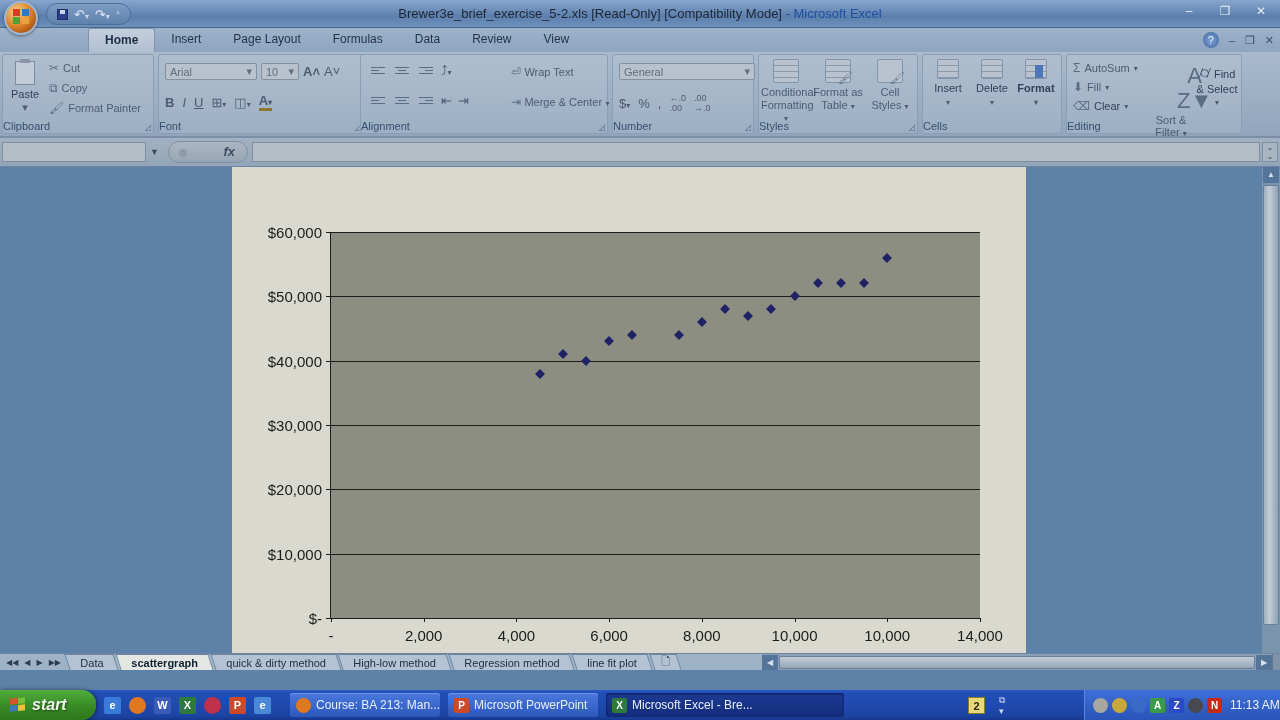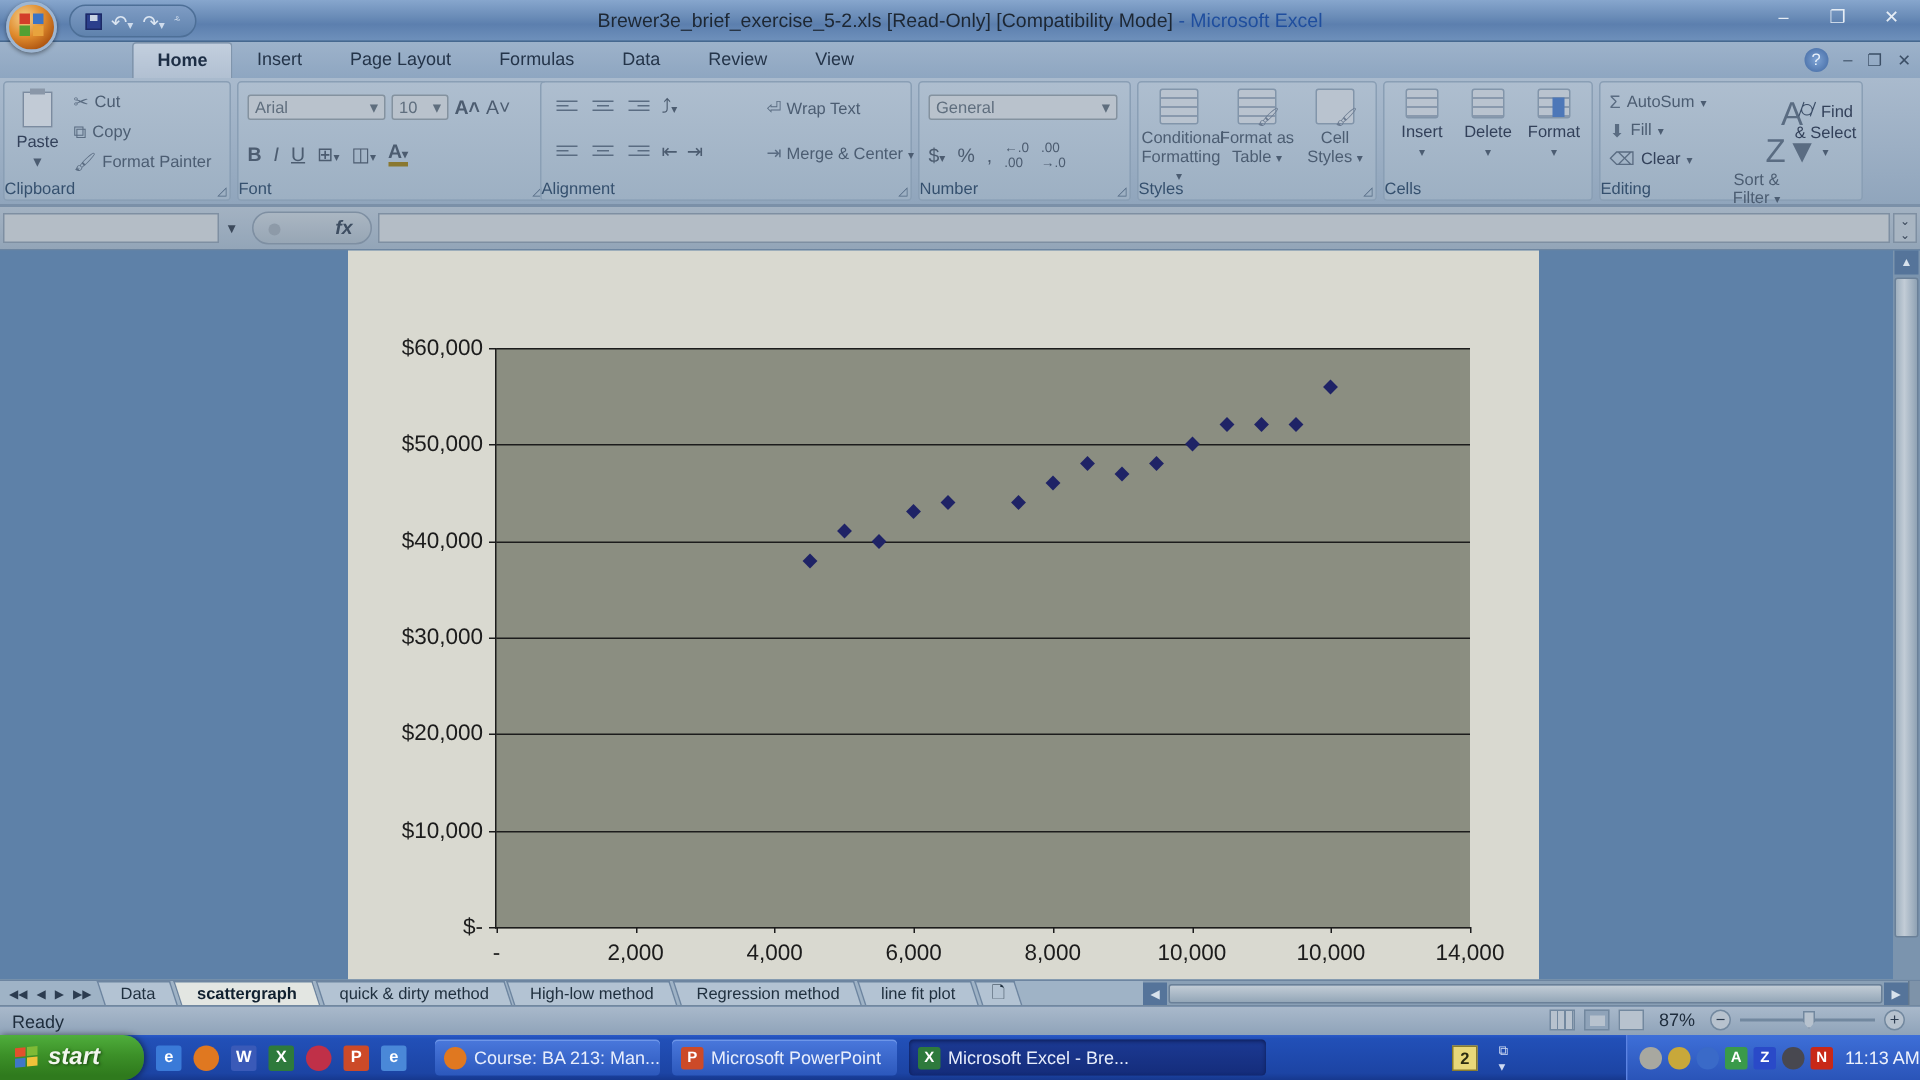--- a/index.html
+++ b/index.html
@@ -320,21 +320,21 @@
         <span class="fmt">⇥</span>
       </div>
       <div class="wrapcell"><span class="ricon">⏎</span> <span class="rtext">Wrap Text</span></div>
       <div class="mergecell"><span class="ricon">⇥</span> <span class="rtext">Merge &amp; Center</span> <span class="rtext" style="font-size:8px;">▾</span></div>
       <div class="glabel">Alignment</div>
       <div class="glaunch">◿</div>
     </div>
 
     <div class="rgroup" style="left:612px; width:142px;">
       <div class="numrow1">
-        <div class="selbox" style="width:126px;">
+        <div class="selbox" style="width:136px;">
             <span>General</span>
             <span>▾</span>
           </div>
       </div>
       <div class="numrow2">
         <span class="fmt"><span>$</span><span style="font-size:8px;">▾</span></span>
         <span class="fmt">%</span>
         <span class="fmt">,</span>
         <span class="fmt" style="font-size:9px;">←.0<br>.00</span>
         <span class="fmt" style="font-size:9px;">.00<br>→.0</span>
@@ -362,21 +362,21 @@
 
     <div class="rgroup" style="left:922px; width:140px;">
       <div class="bigbtn" style="left:4px; width:42px;">
         <div class="bigicon grid" style="width:22px;height:20px;"></div>
         <span class="rtext dark">Insert</span><br><span style="font-size:8px;">▾</span>
       </div>
       <div class="bigbtn" style="left:48px; width:42px;">
         <div class="bigicon grid" style="width:22px;height:20px;"></div>
         <span class="rtext dark">Delete</span><br><span style="font-size:8px;">▾</span>
       </div>
-      <div class="bigbtn" style="left:92px; width:42px;">
+      <div class="bigbtn" style="left:92px; width:42px;font-weight:bold;">
         <div class="bigicon grid cellblue" style="width:22px;height:20px;"></div>
         <span class="rtext dark">Format</span><br><span style="font-size:8px;">▾</span>
       </div>
       <div class="glabel">Cells</div>
     </div>
 
     <div class="rgroup" style="left:1066px; width:176px;">
       <div class="editcol">
         <div class="editrow">
             <span class="ricon">Σ</span>
@@ -510,34 +510,20 @@
         <span class="lbl">🗋</span>
       </div>
     <div class="hscroll">
       <div class="hs-btn">◀</div>
       <div class="hs-thumb"></div>
       <div class="hs-btn">▶</div>
     </div>
     <div class="tab-split"></div>
   </div>
 
-  <div class="statusbar">
-    <div class="status-ready">Ready</div>
-    <div class="sb-right">
-      <span class="viewbtn v1"></span>
-      <span class="viewbtn v2"></span>
-      <span class="viewbtn"></span>
-      <span class="zoomlvl">87%</span>
-      <span class="zbtn">−</span>
-      <span class="ztrack">
-          <span class="zthumb"></span>
-        </span>
-      <span class="zbtn">+</span>
-    </div>
-  </div>
 
   <div class="taskbar">
     <div class="startbtn">
       <span class="winflag">
           <i></i>
           <i></i>
           <i></i>
           <i></i>
         </span>
       <span class="stext">start</span>

